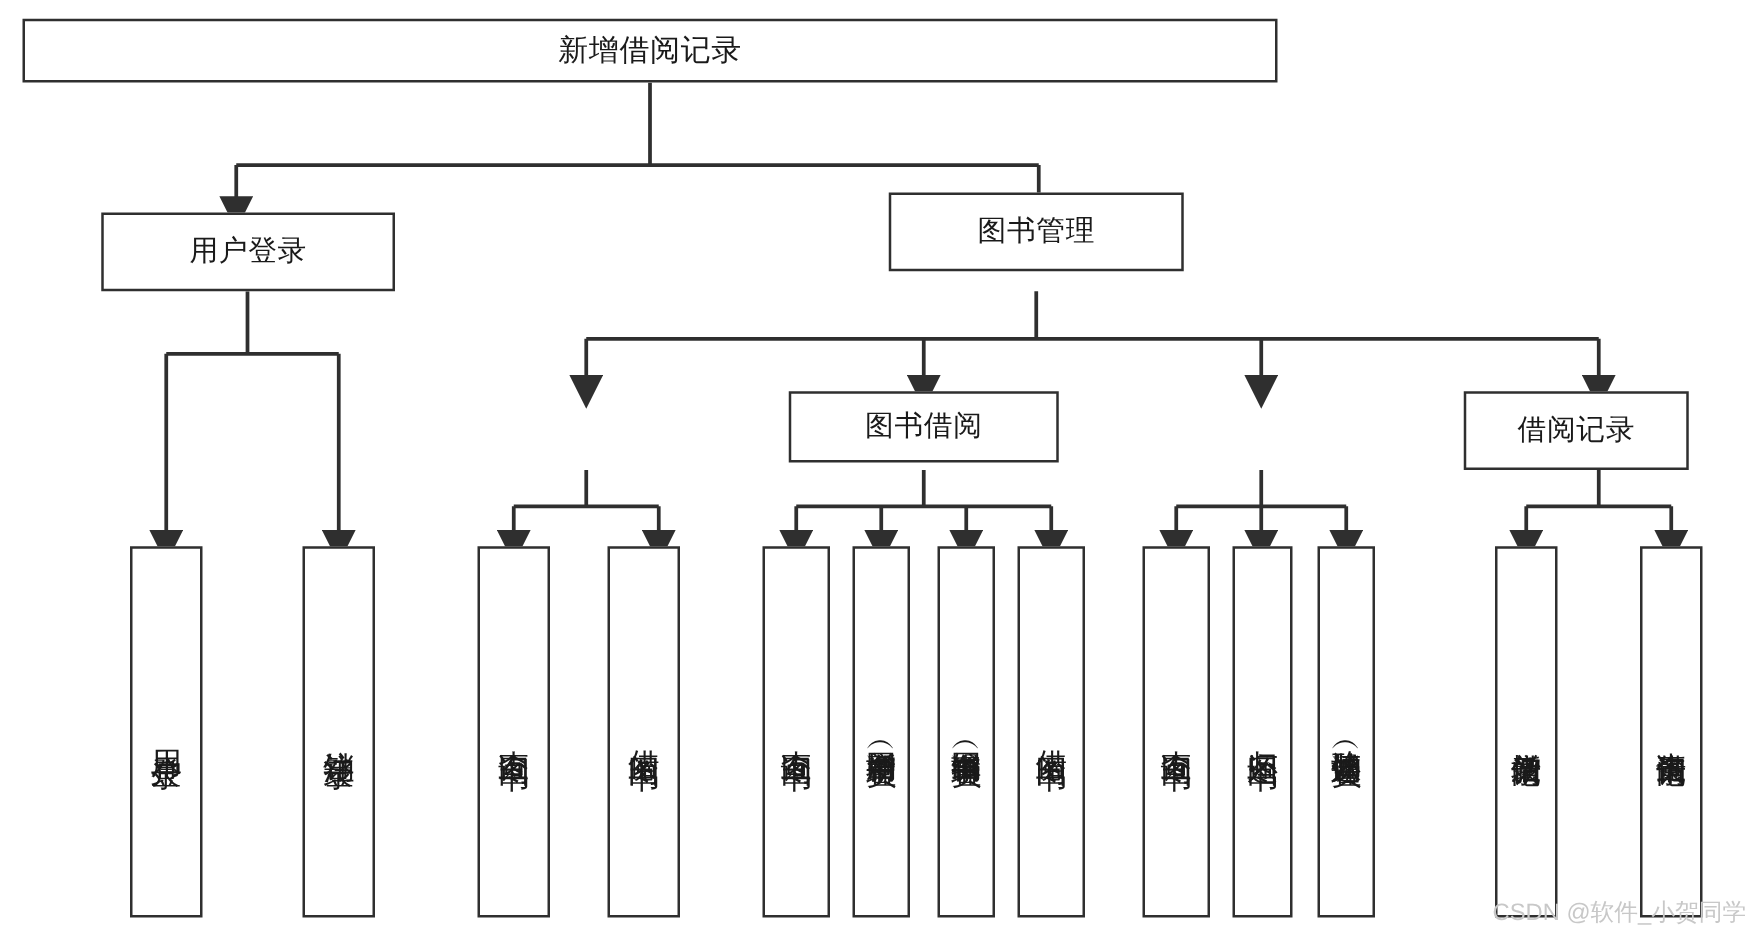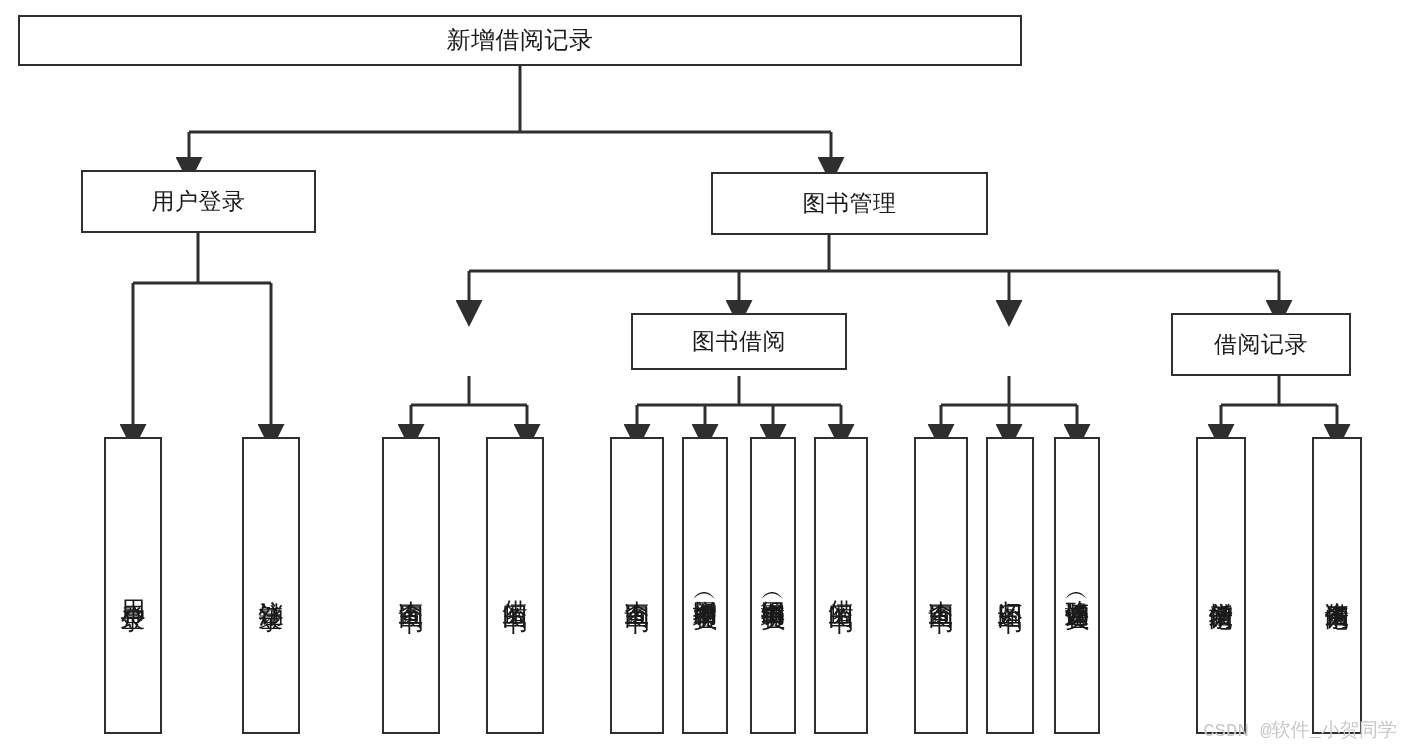--- a/index.html
+++ b/index.html
@@ -67,21 +67,21 @@
   .node.vert.tall-text .node-label {
     font-size: 24px;
     letter-spacing: 1px;
   }
   #watermark {
     position: absolute;
     right: 8px;
     bottom: 4px;
     font-size: 19px;
     color: #c8c8c8;
-    font-family: Liberation Mono, monospace;
+    font-family: Liberation Sans, sans-serif;
     white-space: nowrap;
     user-select: none;
   }
 </style>
 </head>
 <body>
 
 <div id="diagram-root">
 
   <svg id="edges-layer" viewBox="0 0 1405 747" width="1405" height="747">
@@ -135,21 +135,21 @@
   </svg>
 
   <div class="node horiz root" style="left:18px; top:15px; width:1004px; height:51px;">
     <span class="node-label">新增借阅记录</span>
   </div>
 
   <div class="node horiz" style="left:81px; top:170px; width:235px; height:63px;">
     <span class="node-label">用户登录</span>
   </div>
 
-  <div class="node horiz" style="left:711px; top:172px; width:277px; height:63px;">
+  <div class="node horiz" style="left:711px; top:154px; width:236px; height:63px;">
     <span class="node-label">图书管理</span>
   </div>
 
 
   <div class="node horiz" style="left:631px; top:313px; width:216px; height:57px;">
     <span class="node-label">图书借阅</span>
   </div>
 
 
   <div class="node horiz" style="left:1171px; top:313px; width:180px; height:63px;">

